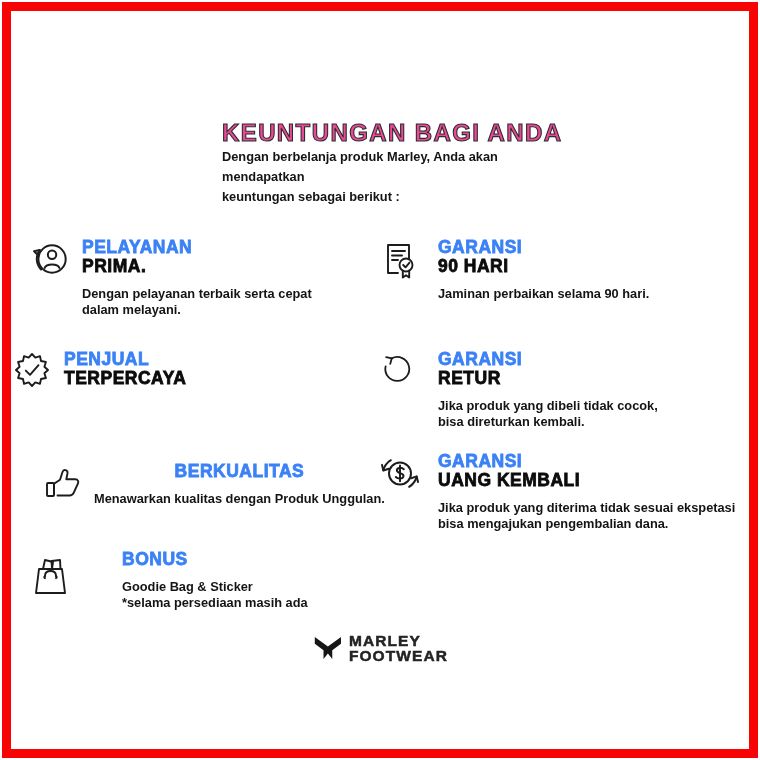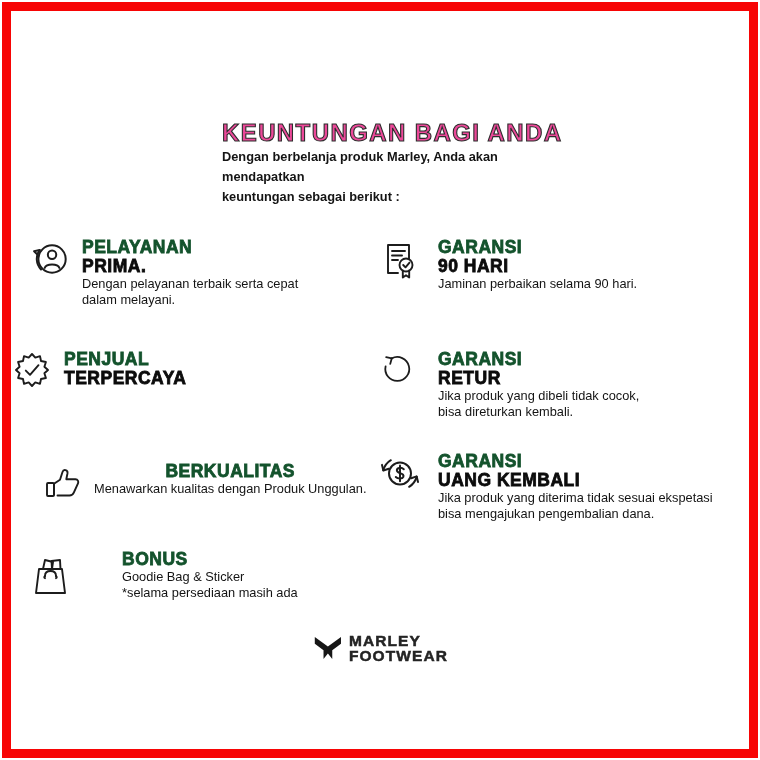--- a/index.html
+++ b/index.html
@@ -20,24 +20,24 @@
   
   .item{position:absolute;display:flex;align-items:flex-start;}
   .icon-box{width:44px;flex:0 0 44px;}
   .icon-box svg{display:block;}
   .gap-l .txt{margin-left:8px;}
   .gap-r .txt{margin-left:16px;}
   .item-title{
     font-size:17.5px;font-weight:bold;letter-spacing:.5px;line-height:19px;
     -webkit-text-stroke:.8px currentColor;white-space:nowrap;
   }
-  .t1{color:#14532d;}
+  .t1{color:#3b82f6;}
   .t2{color:#0c0c0c;}
   .t2:empty{display:none;}
-  .item-desc{font-size:12.8px;font-weight:normal;line-height:16px;margin-top:0;color:#141414;white-space:nowrap;}
+  .item-desc{font-size:12.8px;font-weight:bold;line-height:16px;margin-top:10px;color:#141414;white-space:nowrap;}
   .d2:empty{display:none;}
   
   #item-l1{left:30px;top:238px;}
   #item-l2{left:12px;top:350px;}
   #item-l3{left:42px;top:462px;text-align:center;}
   #item-l4{left:30px;top:550px;gap:40px;}
   #item-r1{left:378px;top:238px;}
   #item-r2{left:378px;top:350px;}
   #item-r3{left:378px;top:452px;}
   #item-l3 .icon-box{margin-top:2px;}

